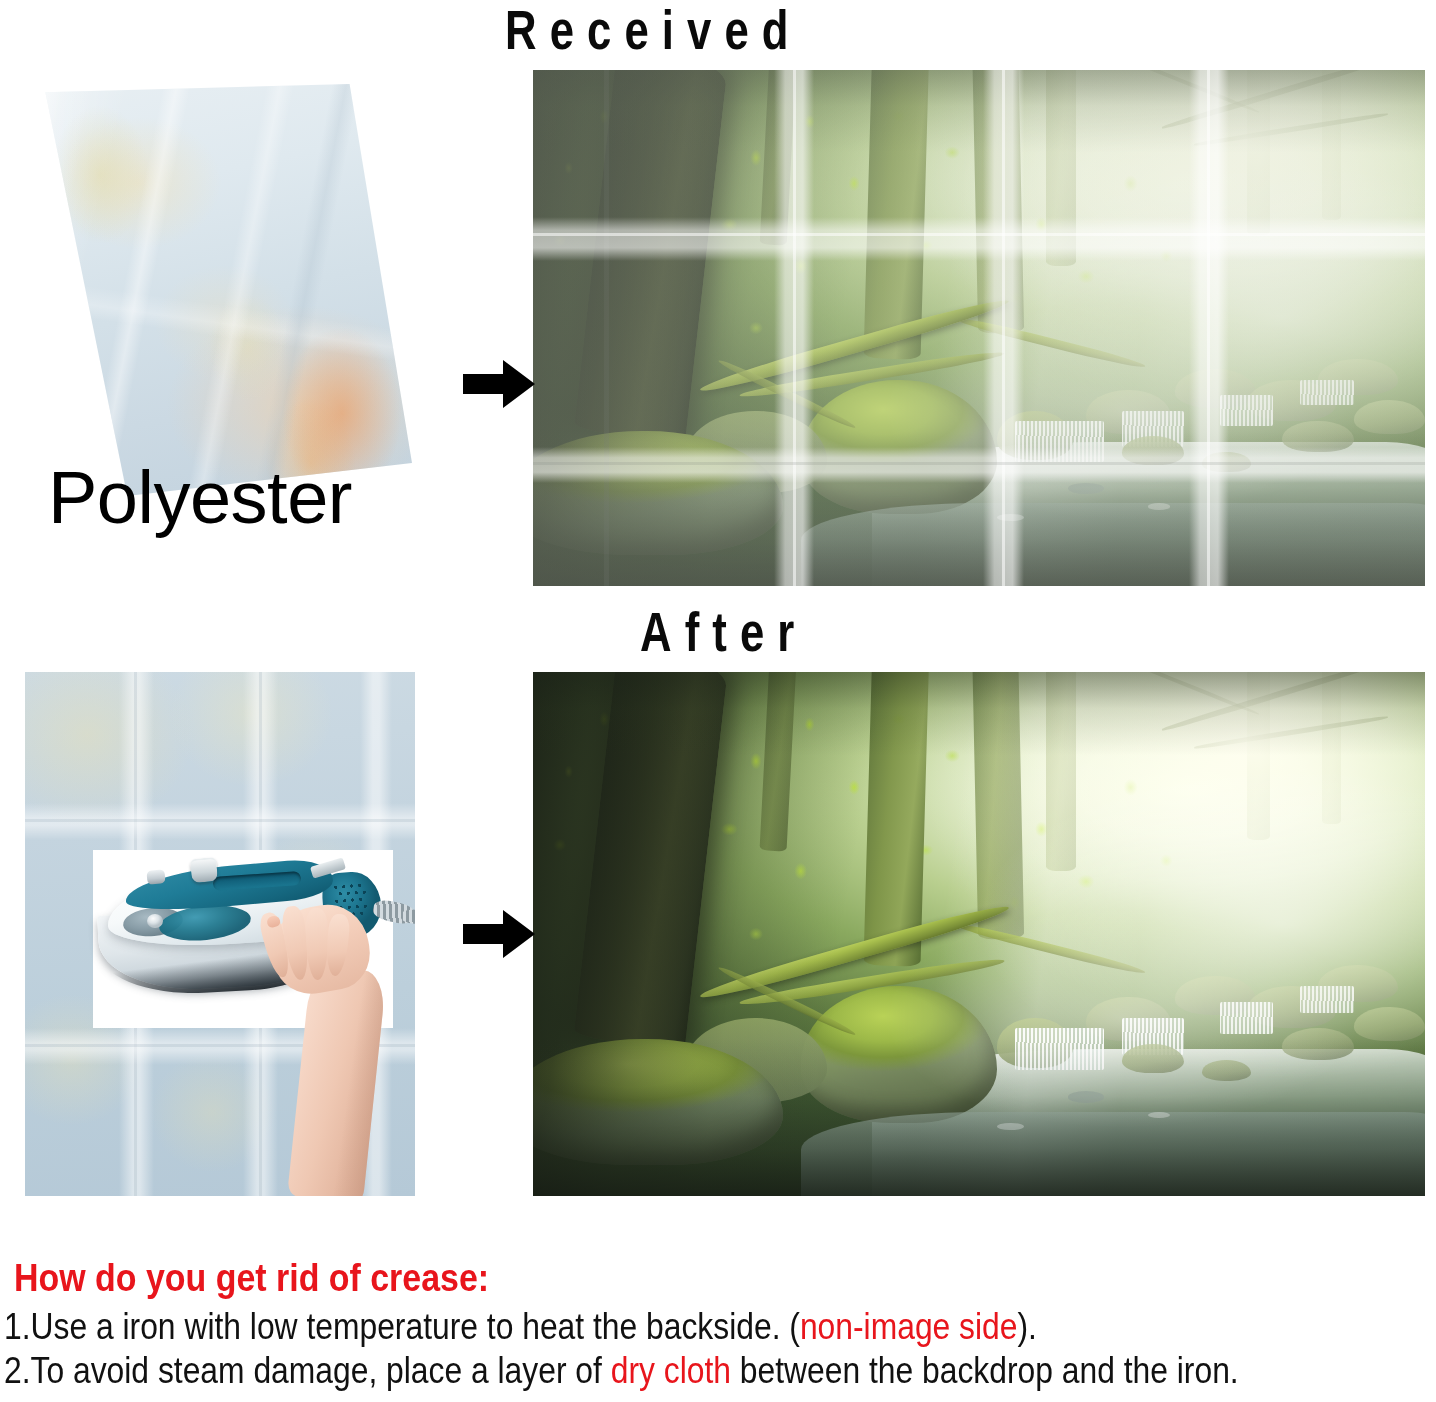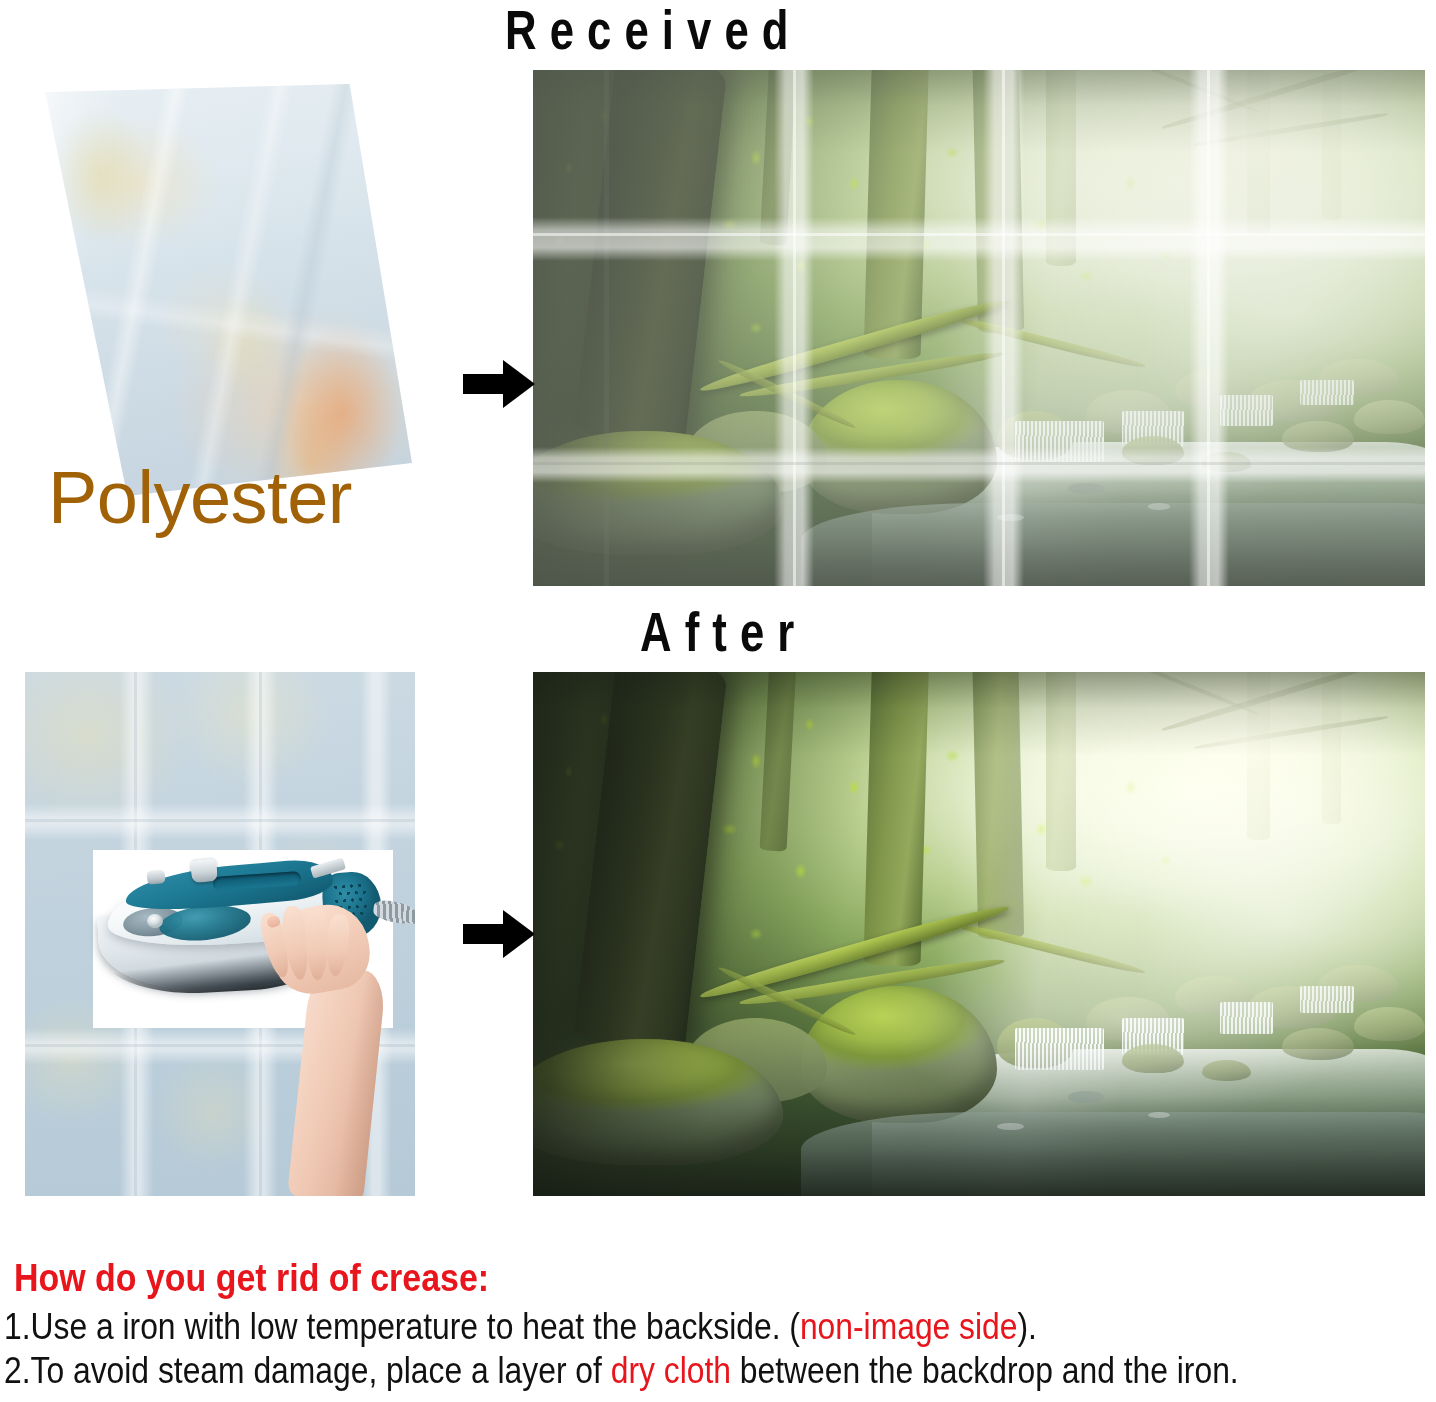--- a/index.html
+++ b/index.html
@@ -21,21 +21,21 @@
     white-space:nowrap;
     line-height:1;
   }
   #title-received{left:505px;top:2px;font-size:56px;}
   #title-after{left:640px;top:604px;font-size:56px;}
 
   
   #polyester-label{
     position:absolute;left:48px;top:461px;
     font-size:74px;line-height:1;
-    color:#a16207;
+    color:#000000;
     font-weight:normal;
     letter-spacing:-.5px;
     white-space:nowrap;
     z-index:7;
   }
 
   
   .arrow{position:absolute;z-index:6;}
   #arrow-top{left:463px;top:358px;}
   #arrow-bottom{left:463px;top:908px;}

